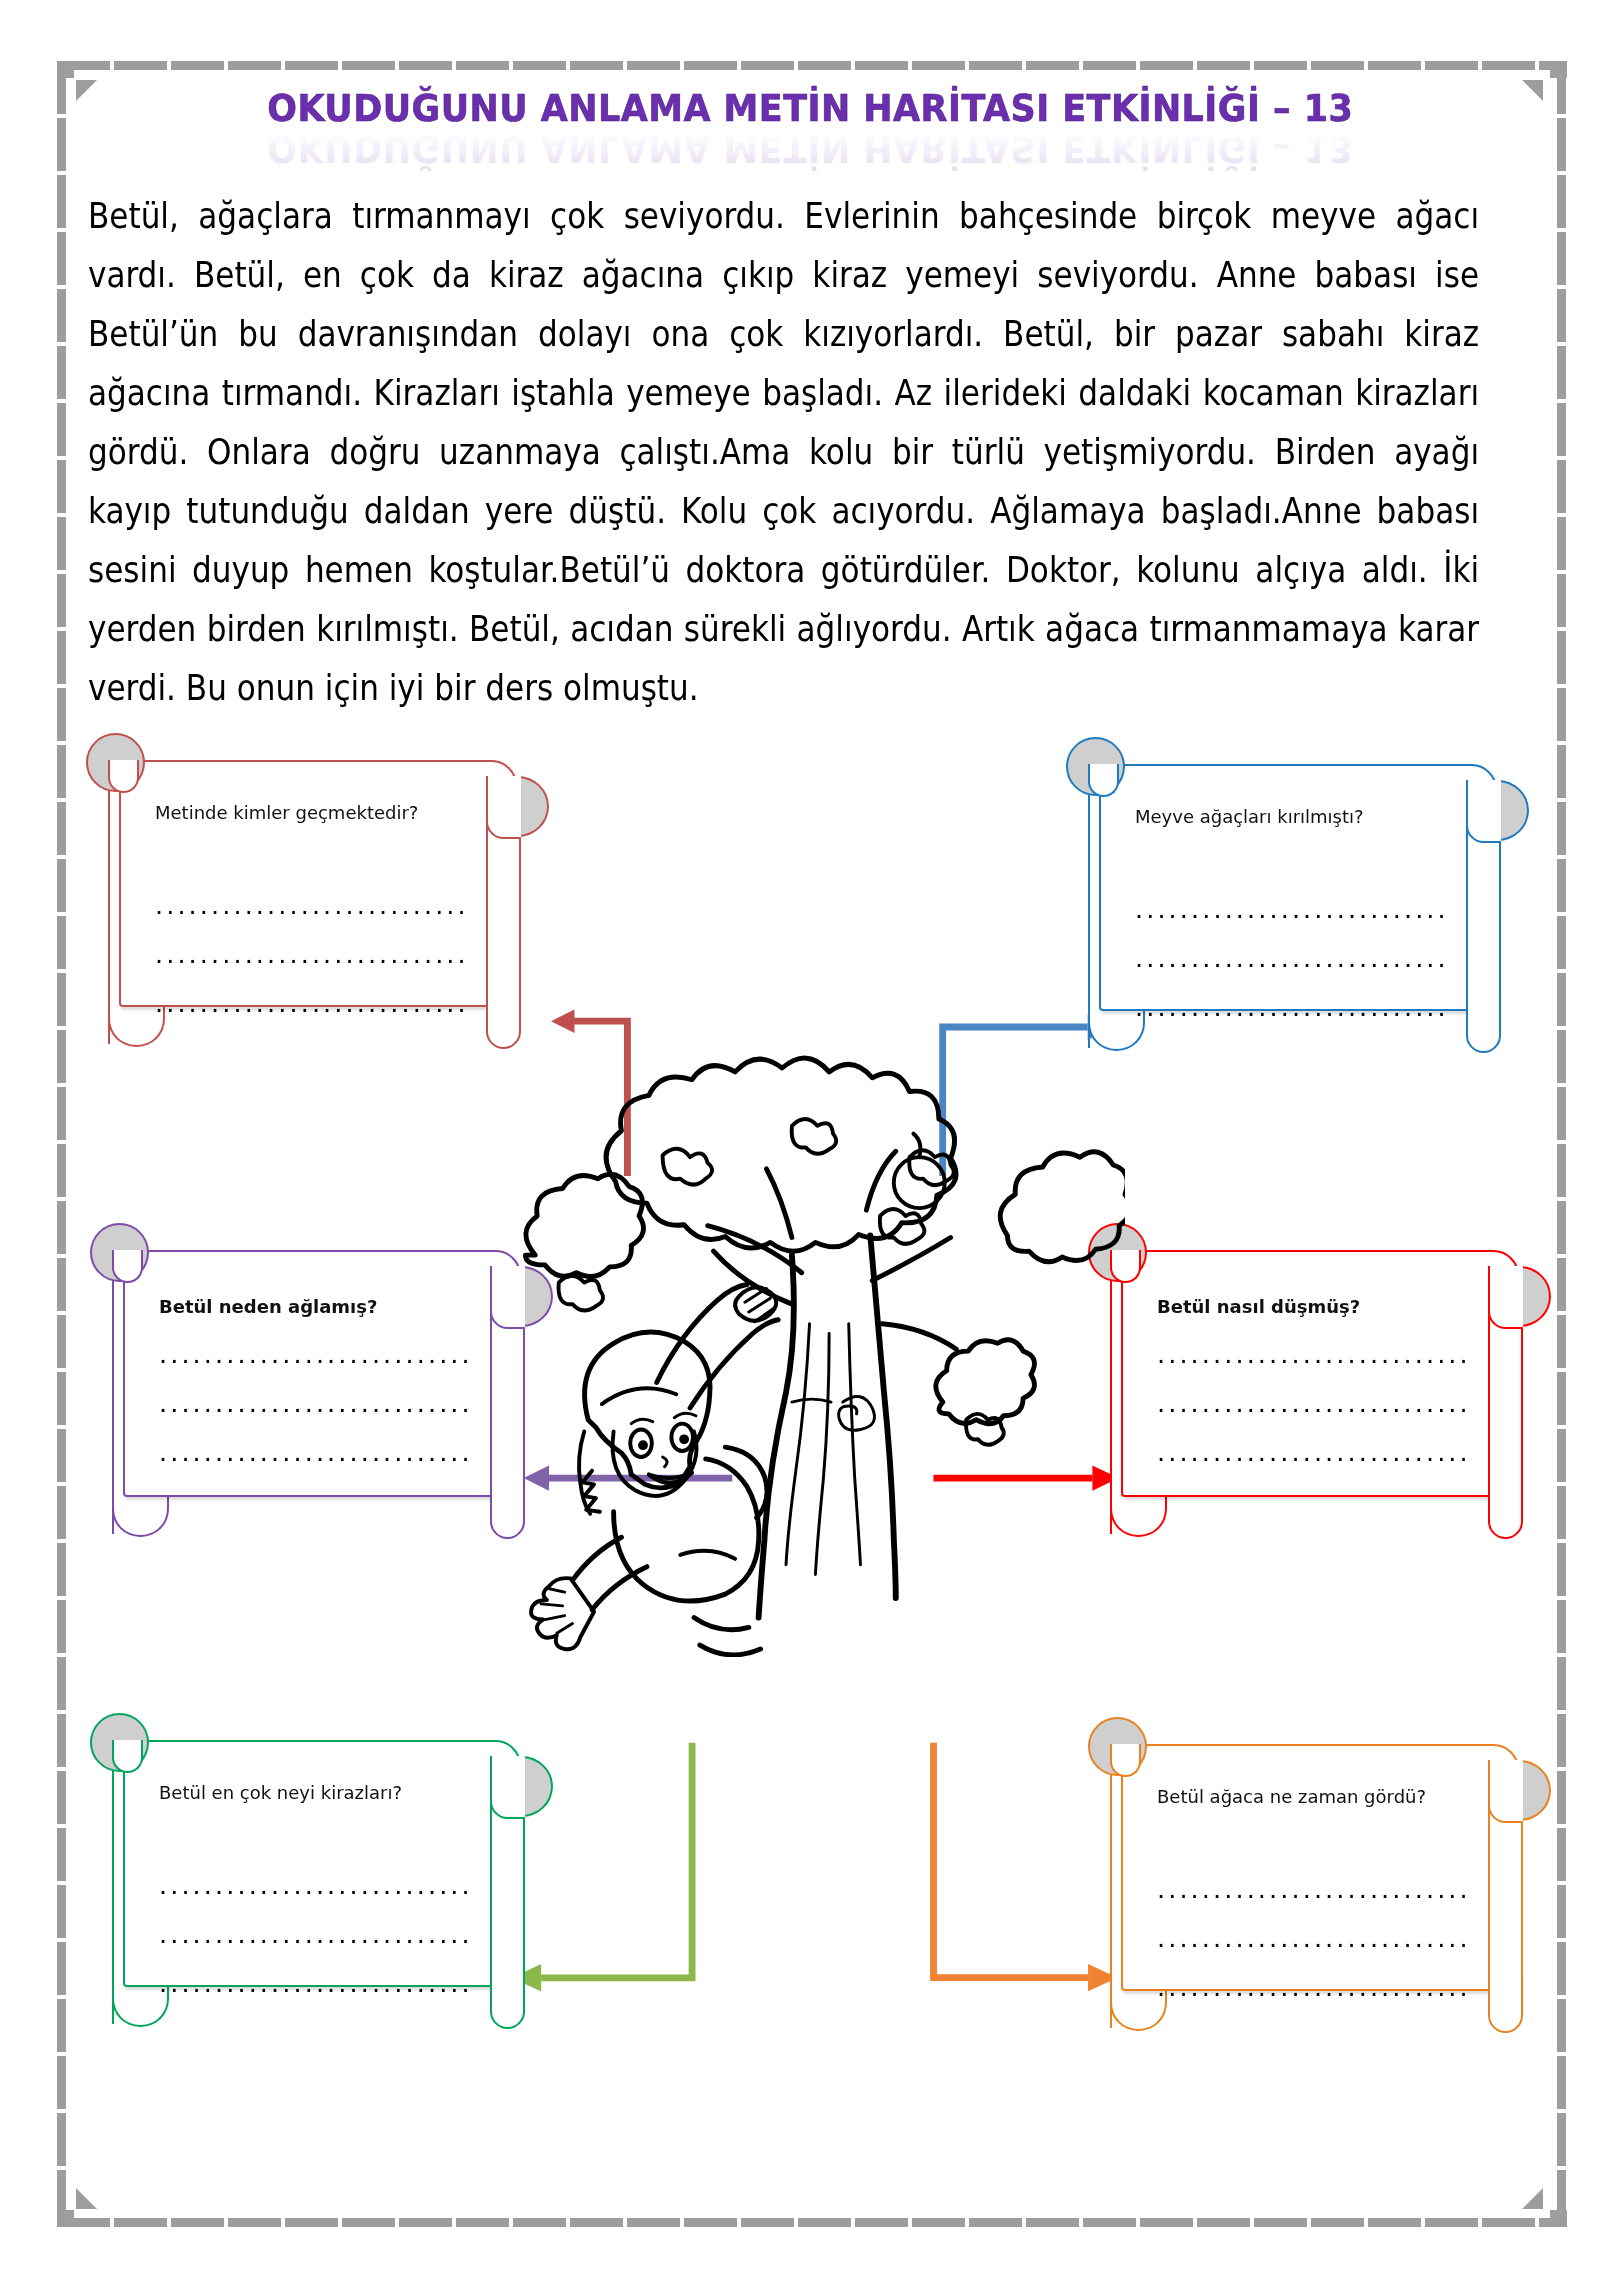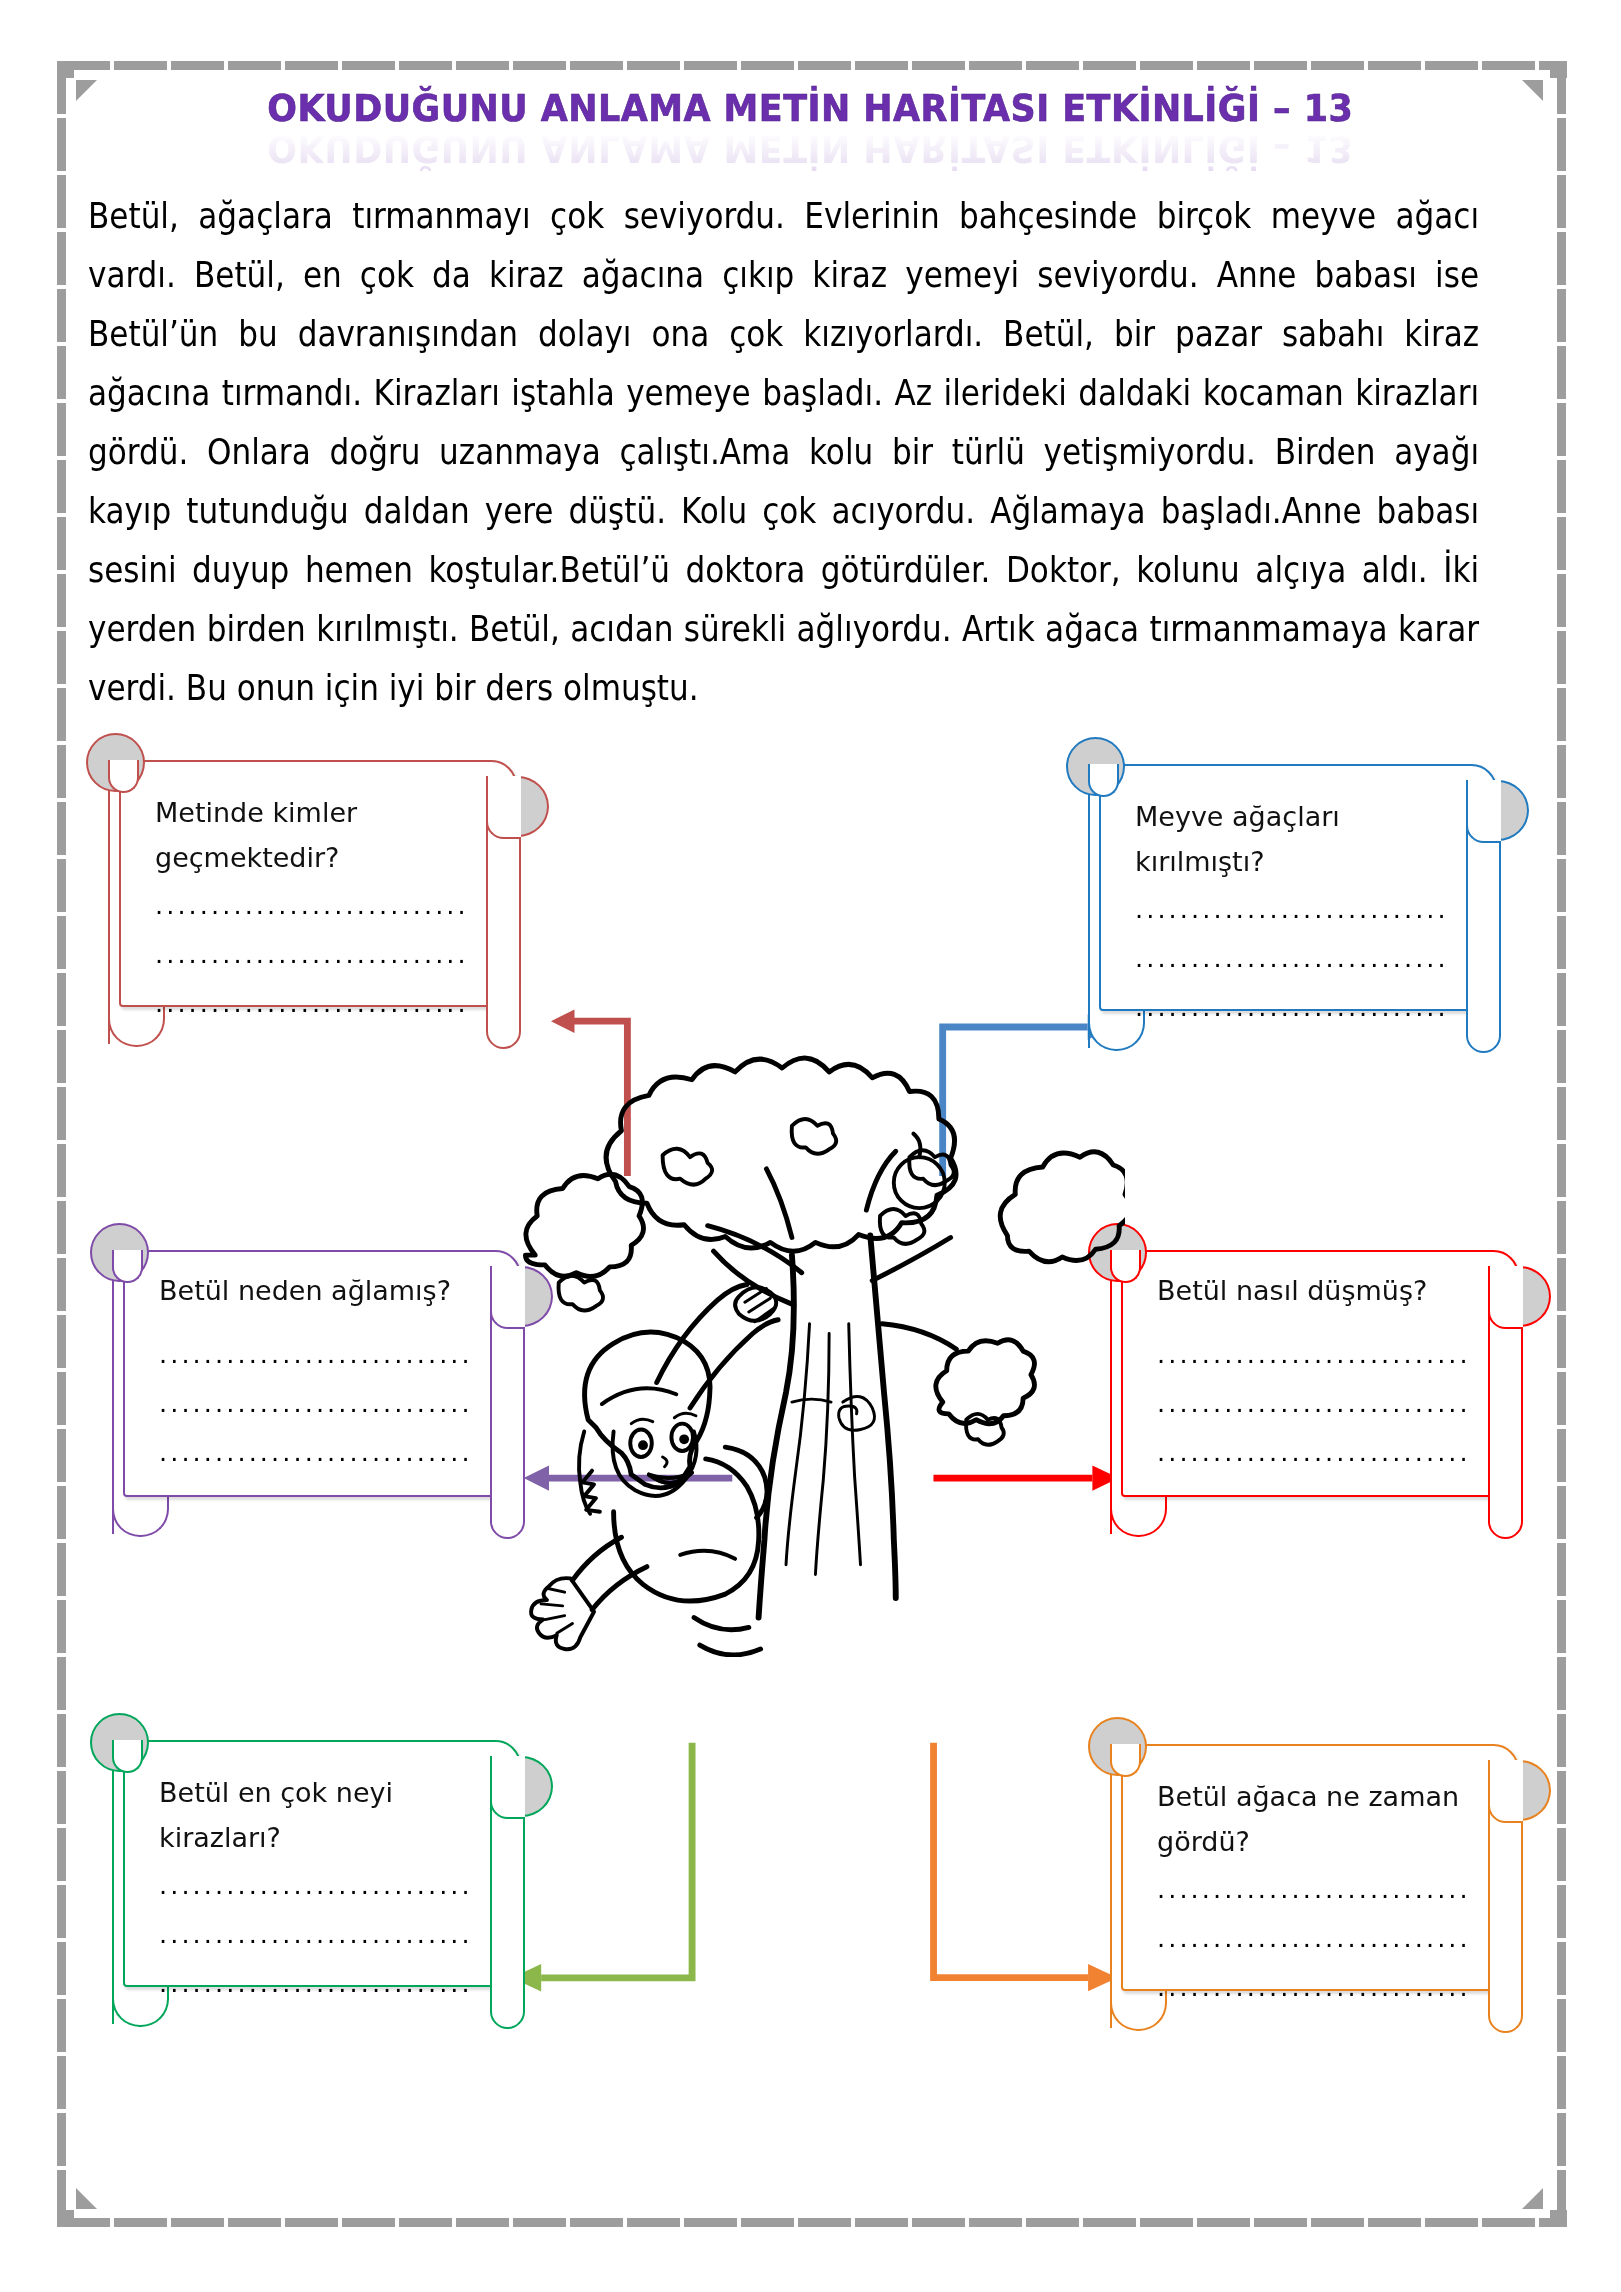--- a/index.html
+++ b/index.html
@@ -174,21 +174,21 @@
     border-radius: 0 0 17.6px 17.6px;
     background: #ffffff;
     z-index: 3;
   }
 
   .scroll .q-text {
     position: absolute;
     left: 69px; top: 57px;
     width: 323px;
     font-family: "DejaVu Sans", "Liberation Sans", sans-serif;
-    font-size: 27px;
+    font-size: 18px;
     line-height: 45px;
     color: #111111;
     z-index: 5;
   }
   .scroll .lines {
     position: absolute;
     left: 69px;
     width: 312px;
     z-index: 5;
   }
@@ -198,21 +198,21 @@
     font-size: 25.5px;
     letter-spacing: 3.1px;
     color: #000000;
     overflow: hidden;
     white-space: nowrap;
   }
 
   
   .scroll.q2 .lines { top: 157px; }
   .scroll.q1 .lines { top: 116px; }
-  .scroll.q1 .q-text { top: 45px; }
+  .scroll.q1 .q-text { top: 61px; font-weight: bold; }
 
   
   #s1 { left: 86px;  top: 733px;  --c: #c0504d; }
   #s2 { left: 1066px;top: 737px;  --c: #1f7ac0; }
   #s3 { left: 90px;  top: 1223px; --c: #7f4ba8; }
   #s4 { left: 1088px;top: 1223px; --c: #ff0000; }
   #s5 { left: 90px;  top: 1713px; --c: #00a65a; }
   #s6 { left: 1088px;top: 1717px; --c: #e8821e; }
 
   

